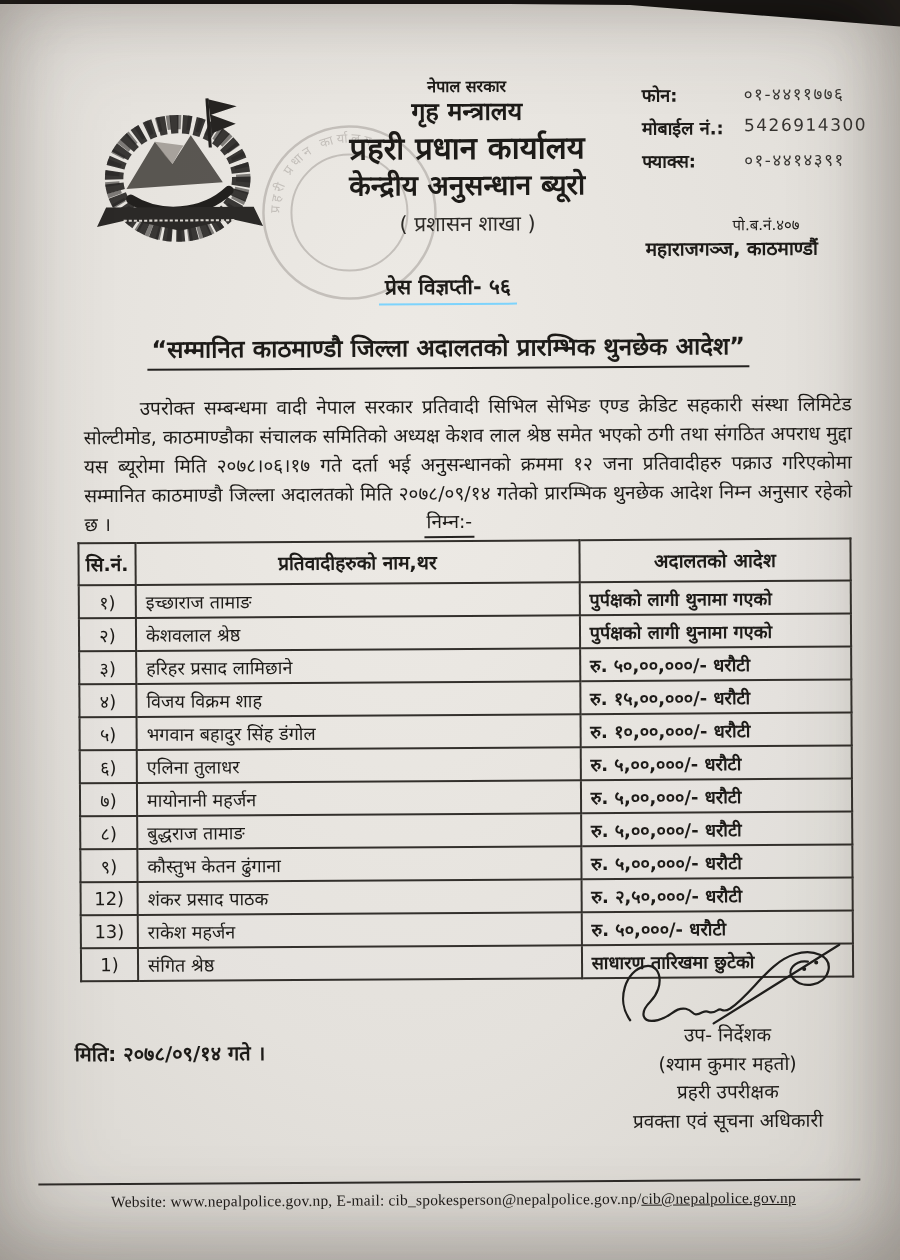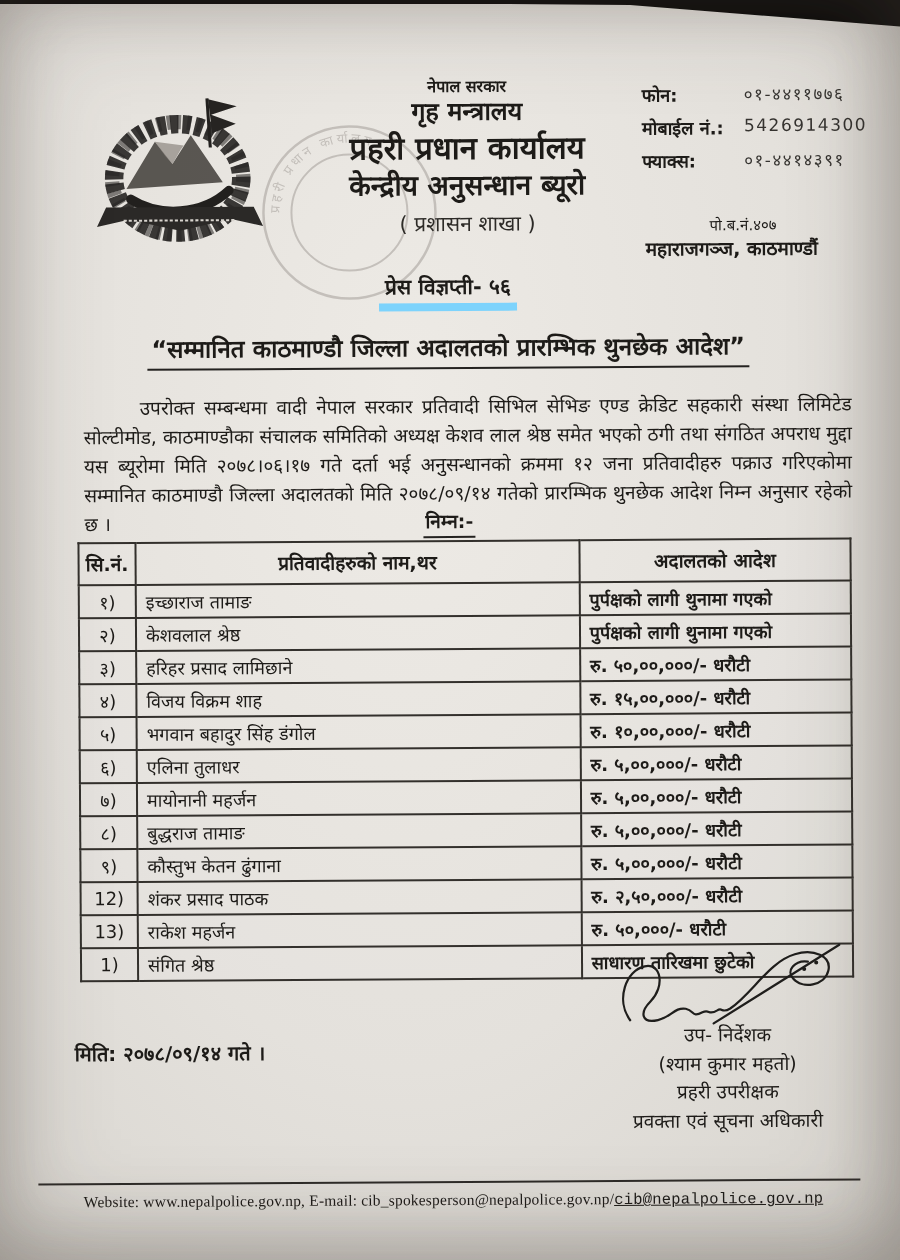--- a/index.html
+++ b/index.html
@@ -21,48 +21,48 @@
   .hdr-govt{font-size:16px;font-weight:bold;}
   .hdr-ministry{font-size:25px;font-weight:bold;margin-top:2px;}
   .hdr-office{font-size:31px;font-weight:bold;margin-top:4px;}
   .hdr-bureau{font-size:28px;font-weight:bold;margin-top:3px;}
   .hdr-branch{font-size:21px;margin-top:10px;opacity:.92;}
 
   .contact{left:645px;top:84px;width:250px;font-size:16px;}
   .contact .row{display:flex;margin-bottom:9px;}
   .contact .lbl{width:102px;font-weight:bold;font-size:18px;flex:none;}
   .contact .val{letter-spacing:1.5px;font-size:17px;opacity:.88;}
-  .pobox{left:712px;top:216px;font-size:15px;}
+  .pobox{left:735px;top:216px;font-size:15px;}
   .address{left:648px;top:237px;font-size:19px;font-weight:bold;}
 
   .press-no{top:272px;}
-  .press-no span{display:inline-block;font-size:21px;font-weight:bold;border-bottom:8px solid #7dd3fc;padding:0 6px 3px;}
+  .press-no span{display:inline-block;font-size:21px;font-weight:bold;border-bottom:2px solid #7dd3fc;padding:0 6px 3px;}
   .headline{top:330px;}
   .headline span{display:inline-block;font-size:24px;font-weight:bold;border-bottom:2px solid #242220;padding:0 4px 4px;}
 
   .para{left:85px;width:768px;top:392px;font-size:19px;line-height:29px;text-align:justify;text-indent:56px;}
   .nimna{top:508px;}
-  .nimna span{display:inline-block;font-size:19px;font-weight:bold;border-bottom:2px solid #242220;padding:0 2px 2px;}
+  .nimna span{display:inline-block;font-size:19px;font-weight:normal;border-bottom:2px solid #242220;padding:0 2px 2px;}
 
   
   table.doc-table{position:absolute;left:78px;top:540px;width:774px;border-collapse:collapse;background:rgba(255,255,255,.06);}
   .doc-table th,.doc-table td{border:2px solid #33302c;}
   .doc-table th{height:36px;font-size:19px;font-weight:bold;padding:2px 6px;text-align:center;}
   .doc-table td{height:29px;font-size:18px;padding:1px 9px;}
   .doc-table td.sn{text-align:center;padding:1px 2px;}
   .doc-table td.order{font-weight:bold;}
   .doc-table col.c-sn{width:57px;} .doc-table col.c-name{width:445px;} .doc-table col.c-order{width:272px;}
 
   .sig-svg{left:598px;top:936px;width:258px;height:102px;}
   .sig-block{left:575px;top:1022px;width:300px;text-align:center;font-size:19px;line-height:28.5px;}
   .date-line{left:72px;top:1038px;font-size:20px;font-weight:bold;}
 
   .footer-rule{left:35px;top:1181px;width:822px;height:2px;background:#2e2b28;}
   .footer{top:1191px;font-family:"Liberation Serif",serif;font-size:15.5px;letter-spacing:.2px;}
-  .footer .lnk{text-decoration:underline;font-family:Liberation Mono, monospace;}
+  .footer .lnk{text-decoration:underline;}
 
   .logo-svg{left:80px;top:90px;width:205px;height:150px;}
   .stamp-svg{left:252px;top:112px;width:200px;height:200px;opacity:.42;}
 </style>
 </head>
 <body>
 
 <div class="photo">
   <div class="paper"></div>
 

